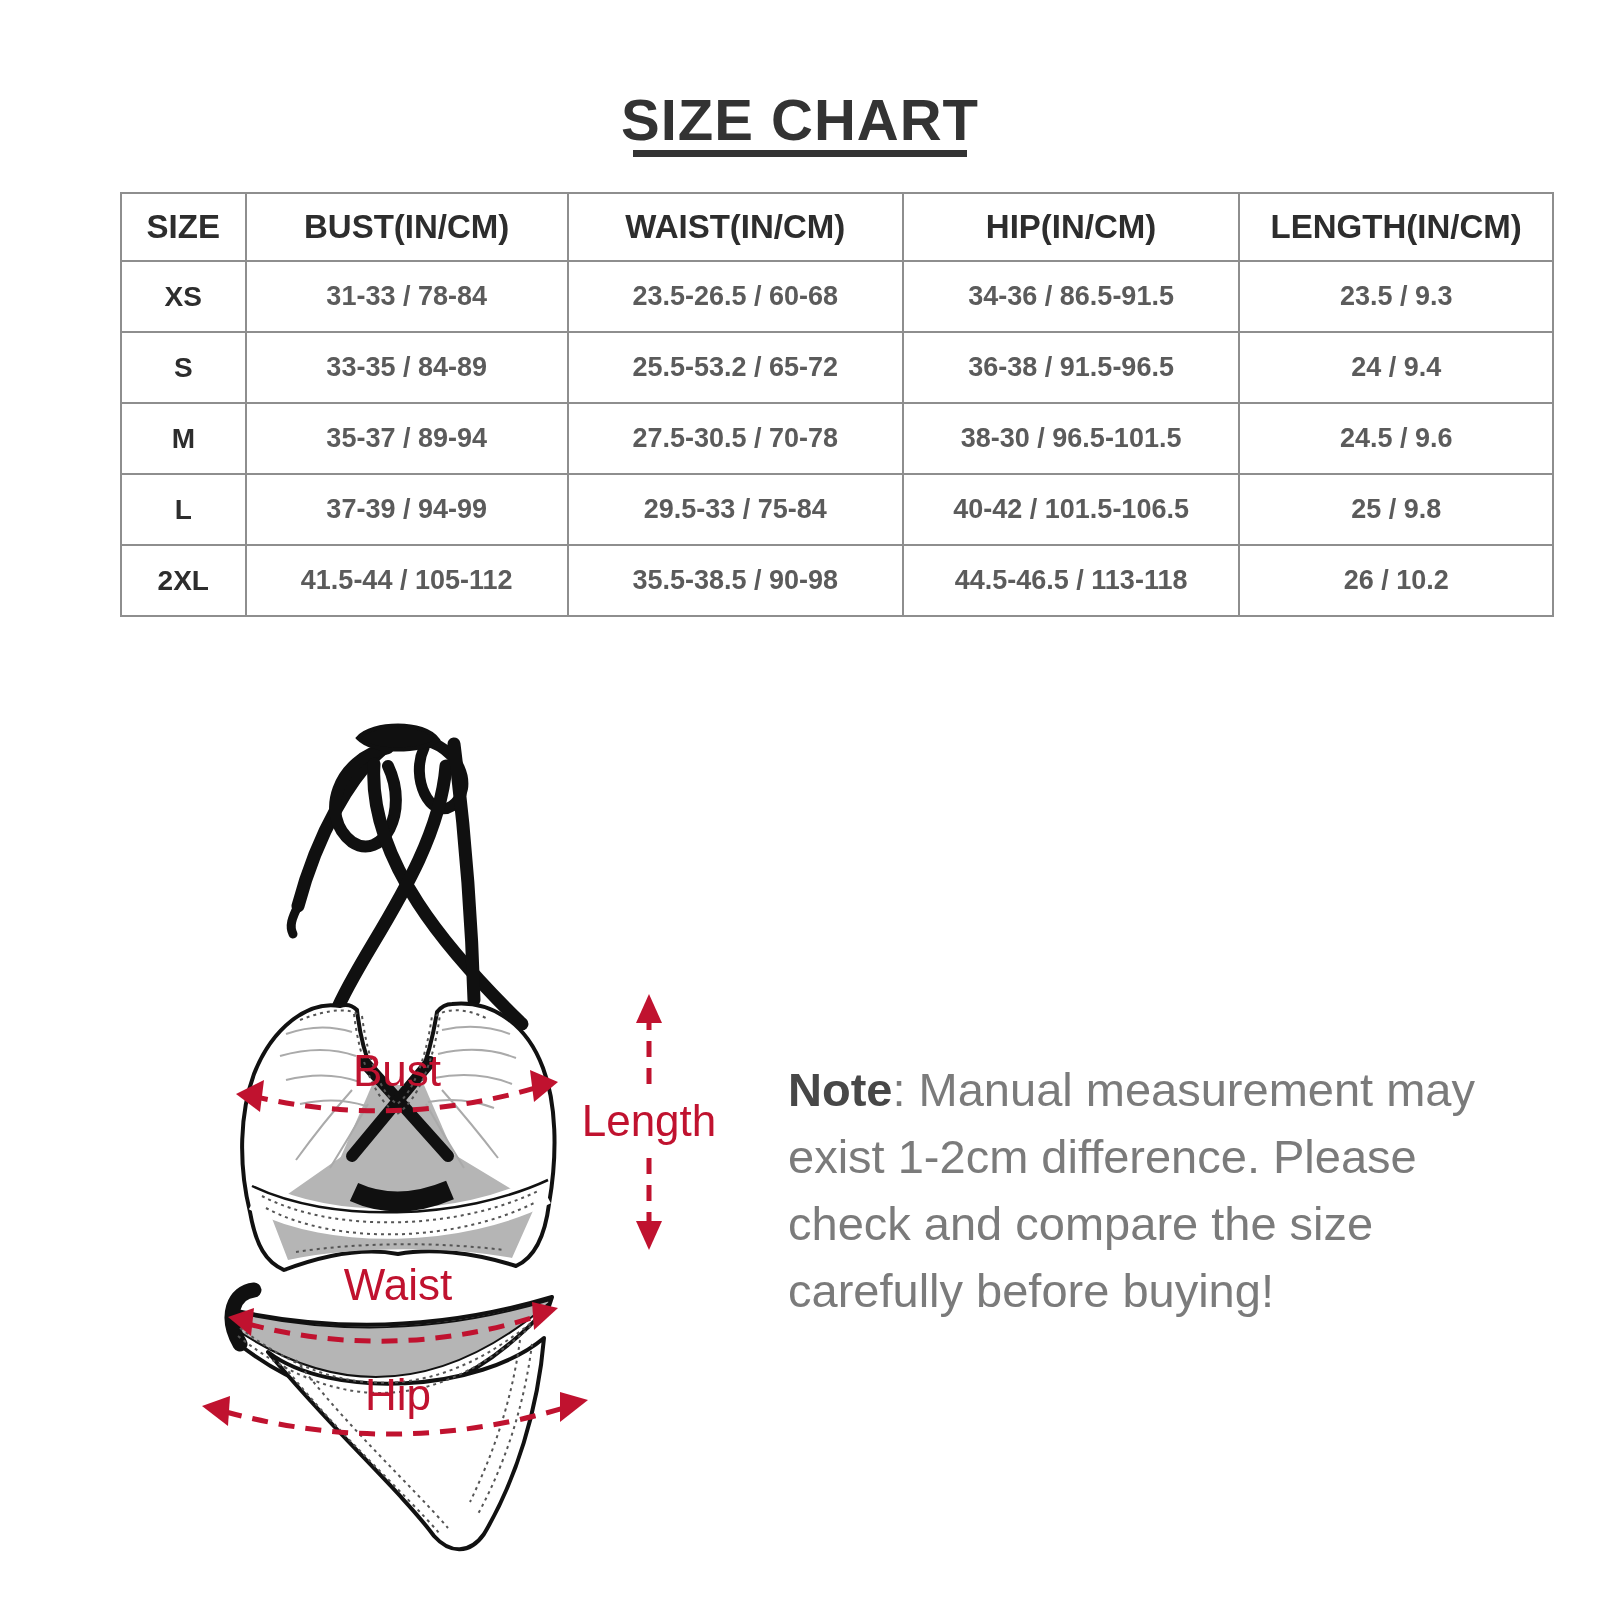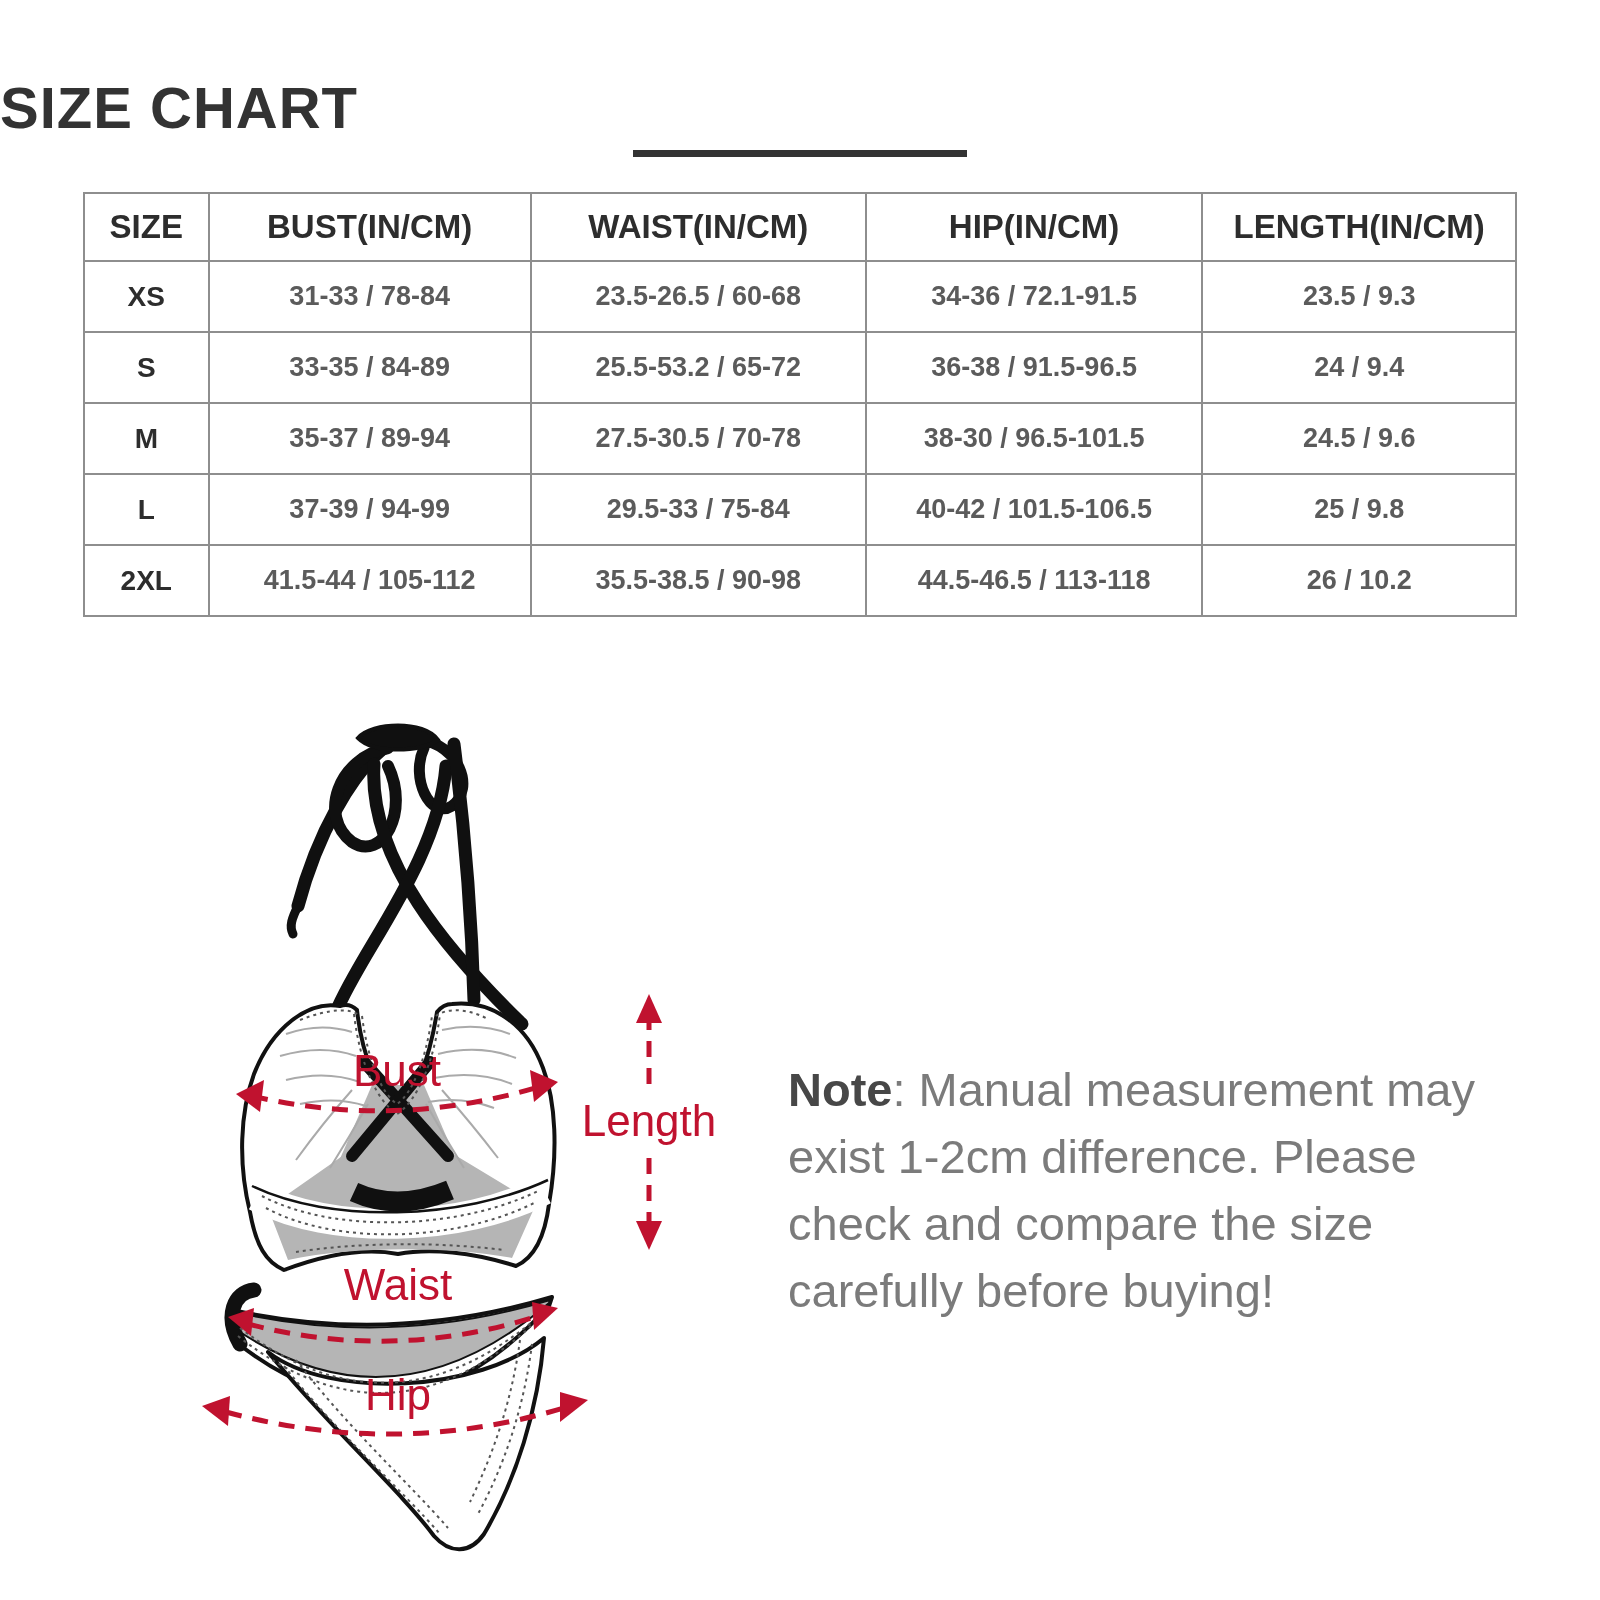--- a/index.html
+++ b/index.html
@@ -10,30 +10,30 @@
   :root{
     --accent:#C0122F;
     --title-color:#333333;
     --border:#8e8e8e;
     --head-text:#2d2d2d;
     --cell-text:#5b5b5b;
     --note-text:#7b7b7b;
     --note-bold:#474747;
   }
   .page-title{
-    position:absolute;left:0;right:0;top:74px;
+    position:absolute;left:0;right:0;top:86px;text-align:center;
     font-size:58px;font-weight:bold;color:var(--title-color);letter-spacing:1px;
   }
   .title-underline{
     position:absolute;left:50%;transform:translateX(-50%);top:150px;
     width:334px;height:7px;background:var(--title-color);
   }
   .size-table-wrap{position:absolute;left:83px;top:192px;width:1434px;}
   table.size-table{
-    width:100%;border-collapse:collapse;table-layout:fixed;
+    width:100%;border-collapse:collapse;table-layout:fixed;margin-left:37px;
   }
   table.size-table th,table.size-table td{
     border:2px solid var(--border);text-align:center;vertical-align:middle;
     padding:0;
   }
   table.size-table th{
     height:66px;font-size:33px;font-weight:bold;color:var(--head-text);
   }
   table.size-table td{height:69px;font-size:27px;color:var(--cell-text);font-weight:bold;}
   table.size-table td.size-cell{font-weight:bold;font-size:28px;color:var(--head-text);}
@@ -69,21 +69,21 @@
           <th>WAIST(IN/CM)</th>
           <th>HIP(IN/CM)</th>
           <th>LENGTH(IN/CM)</th>
         </tr>
       </thead>
     <tbody id="table-body">
         <tr>
           <td class="size-cell">XS</td>
           <td>31-33 / 78-84</td>
           <td>23.5-26.5 / 60-68</td>
-          <td>34-36 / 72.1-91.5</td>
+          <td>34-36 / 86.5-91.5</td>
           <td>23.5 / 9.3</td>
         </tr>
         <tr>
           <td class="size-cell">S</td>
           <td>33-35 / 84-89</td>
           <td>25.5-53.2 / 65-72</td>
           <td>36-38 / 91.5-96.5</td>
           <td>24 / 9.4</td>
         </tr>
         <tr>

